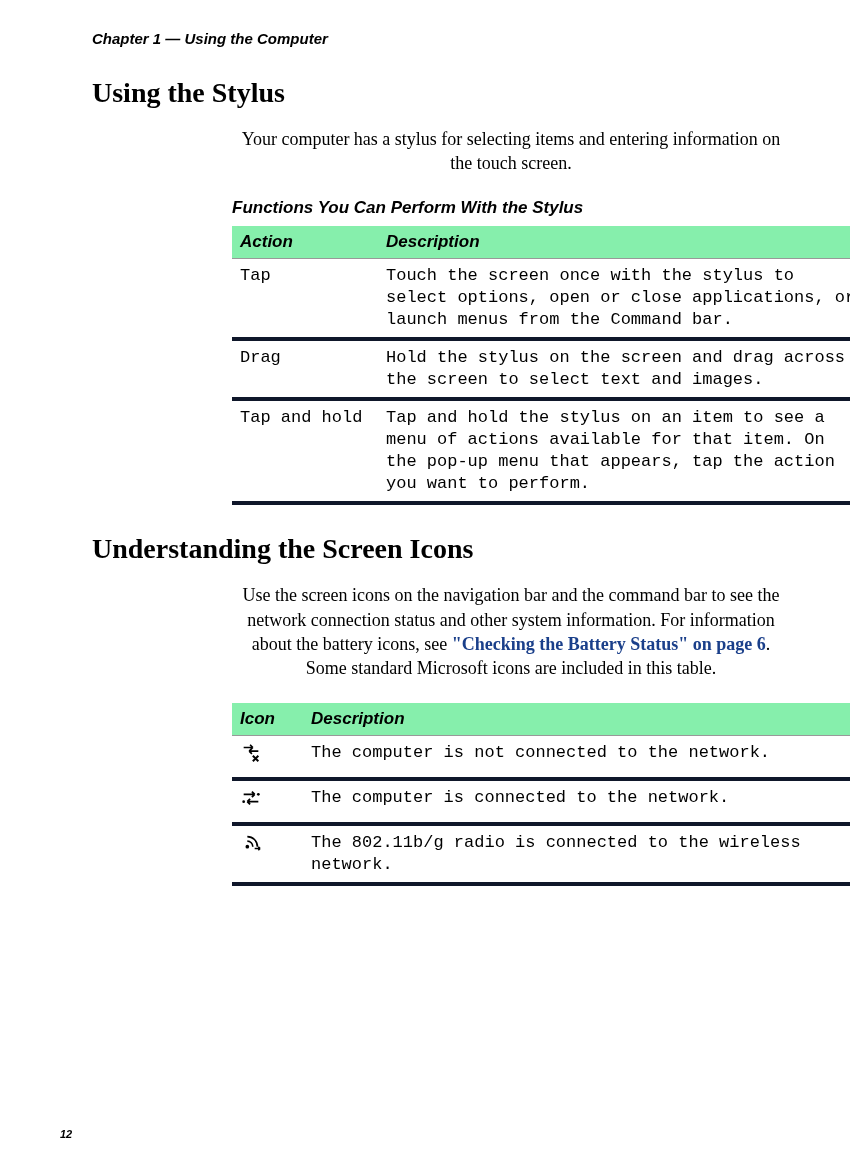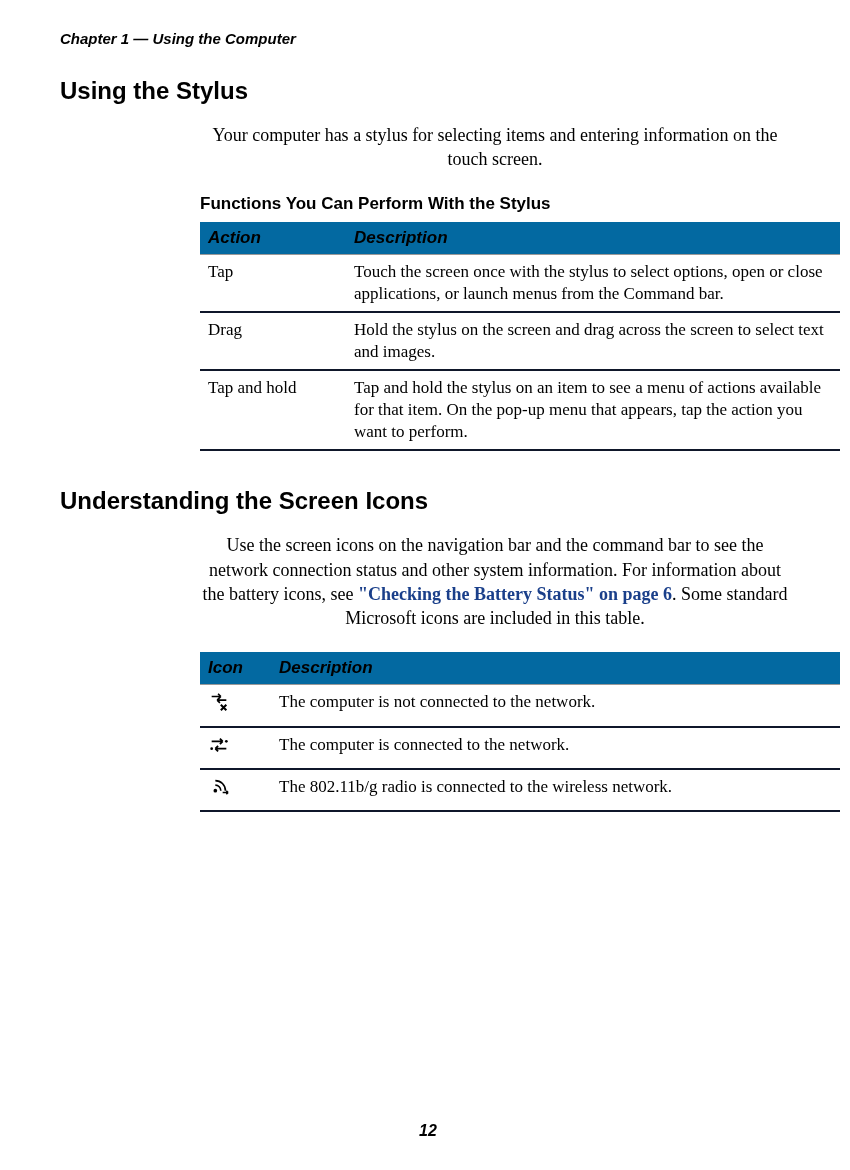--- a/index.html
+++ b/index.html
@@ -6,93 +6,94 @@
   body {
     width: 850px;
     height: 1170px;
     margin: 0;
     font-family: Georgia, 'Times New Roman', serif;
     color: #000;
     position: relative;
     box-sizing: border-box;
   }
   .page {
-    padding: 30px 60px 40px 60px;
+    padding: 30px 60px 40px 92px;
     box-sizing: border-box;
     height: 100%;
     position: relative;
   }
   .chapter-header {
     font-family: 'Trebuchet MS', Arial, sans-serif;
     font-weight: bold;
     font-style: italic;
     font-size: 15px;
     margin-bottom: 30px;
   }
   h1 {
-    font-family: Liberation Sans, sans-serif;
+    font-family: Liberation Serif, serif;
     font-weight: bold;
-    font-size: 24px;
+    font-size: 28px;
     margin: 0 0 18px 0;
   }
   .body-text {
     font-family: Georgia, 'Times New Roman', serif;
     font-size: 18px;
     line-height: 1.35;
     margin-left: 140px;
     margin-bottom: 22px;
     text-align: center;
   }
   .caption {
     font-family: 'Trebuchet MS', Arial, sans-serif;
     font-weight: bold;
+    font-style: italic;
     font-size: 17px;
     margin-left: 140px;
     margin-bottom: 8px;
     margin-top: 10px;
   }
   table {
     border-collapse: collapse;
     margin-left: 140px;
     width: 640px;
     font-size: 17px;
   }
   th {
-    background: #0369a1;
+    background: #86efac;
     text-align: left;
     font-family: 'Trebuchet MS', Arial, sans-serif;
     font-weight: bold;
     font-style: italic;
     padding: 6px 8px 6px 8px;
     border-bottom: 1px solid #999;
   }
   td {
     padding: 6px 8px 6px 8px;
-    border-bottom: 2px solid #0f172a;
+    border-bottom: 4px solid #0f172a;
     vertical-align: top;
-    font-family: Liberation Serif, serif;
+    font-family: Liberation Mono, monospace;
     line-height: 1.3;
   }
   .col-action { width: 130px; }
   .col-icon { width: 55px; text-align: left; margin-left: 25px; }
   .link {
     color: #1a3f8a;
     font-weight: bold;
   }
   .footer {
     position: absolute;
     bottom: 30px;
     left: 60px;
     right: 54px;
     display: flex;
-    justify-content: center;
+    justify-content: space-between;
     font-family: 'Trebuchet MS', Arial, sans-serif;
     font-weight: bold;
     font-style: italic;
-    font-size: 16px;
+    font-size: 11px;
   }
   .icon-cell svg { width: 22px; height: 22px; }
 </style>
 </head>
 <body>
 
 <div class="page">
   <div class="chapter-header">Chapter 1 — Using the Computer</div>
 
   <h1>Using the Stylus</h1>
@@ -117,21 +118,21 @@
         <td>Drag</td>
         <td>Hold the stylus on the screen and drag across the screen to select text and images.</td>
       </tr>
       <tr>
         <td>Tap and hold</td>
         <td>Tap and hold the stylus on an item to see a menu of actions available for that item. On the pop-up menu that appears, tap the action you want to perform.</td>
       </tr>
     </tbody>
   </table>
 
-  <h1 style="margin-top:36px;">Understanding the Screen Icons</h1>
+  <h1 style="margin-top:28px;">Understanding the Screen Icons</h1>
 
   <div class="body-text">
     <span>Use the screen icons on the navigation bar and the command bar to see the network connection status and other system information. For information about the battery icons, see </span><span class="link">"Checking the Battery Status" on page 6</span><span>. Some standard Microsoft icons are included in this table.</span>
   </div>
 
 
   <table>
     <thead>
       <tr>
         <th class="col-icon">Icon</th>

